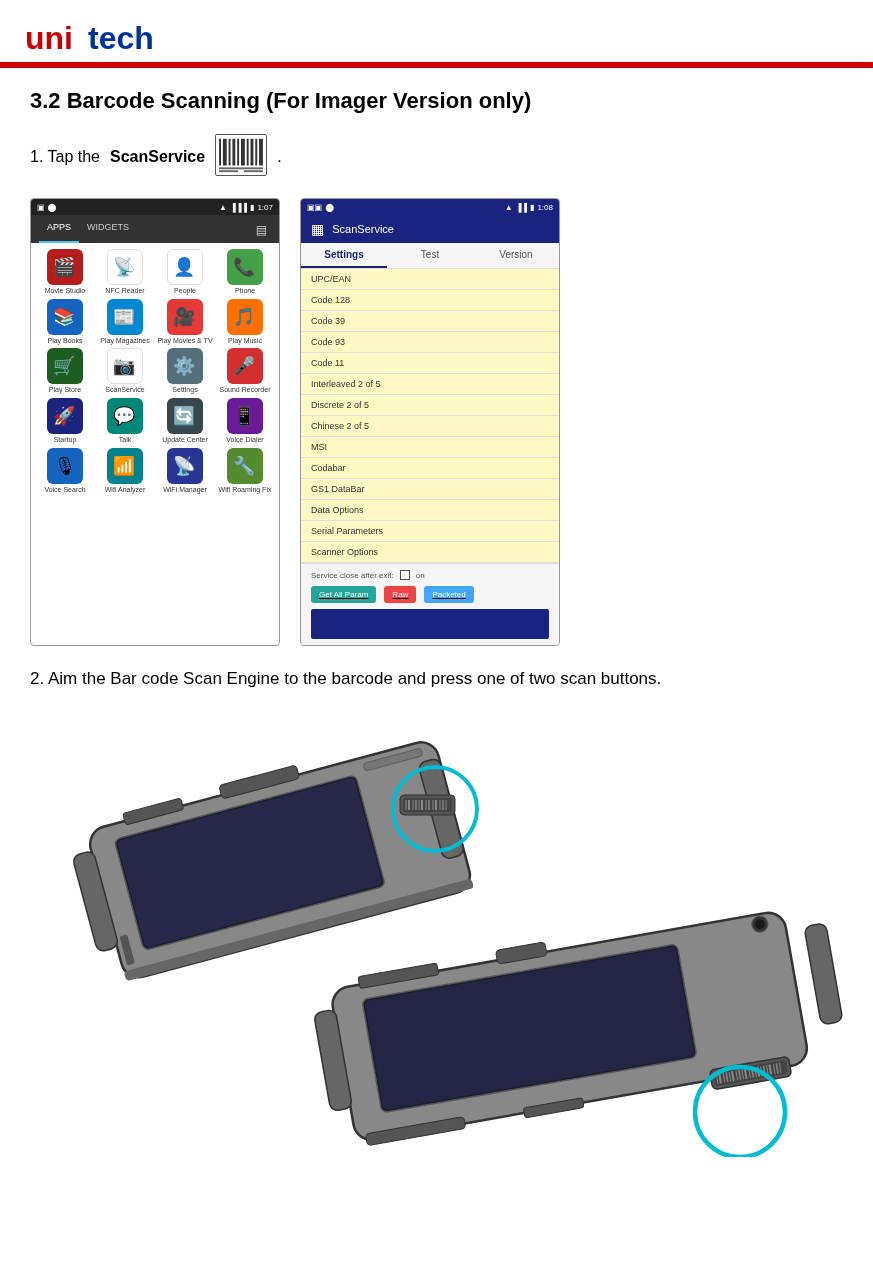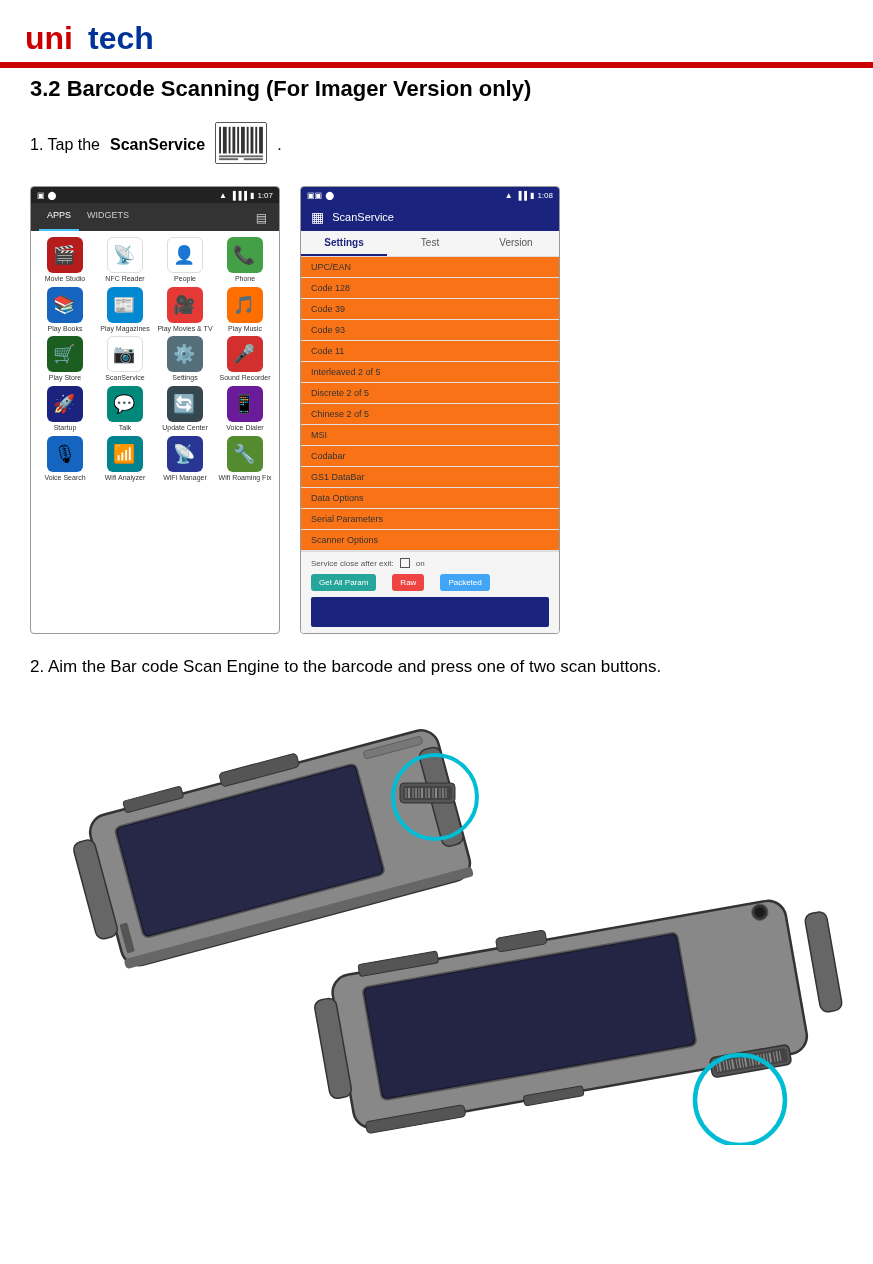--- a/index.html
+++ b/index.html
@@ -15,21 +15,21 @@
     .header {
       padding: 12px 20px 0 20px;
       border-bottom: 3px solid #cc0000;
       display: flex;
       align-items: flex-end;
       height: 65px;
     }
 
     
     .main-content {
-      padding: 8px 30px;
+      padding: 20px 30px;
     }
 
     .section-title {
       font-size: 22px;
       font-weight: bold;
       margin-bottom: 20px;
     }
 
     .step-text {
       font-size: 16px;
@@ -180,21 +180,21 @@
       color: #555;
       border-bottom: 2px solid transparent;
       cursor: pointer;
     }
     .scan-tab.active {
       color: #1a237e;
       border-bottom: 2px solid #1a237e;
       font-weight: bold;
     }
     .scan-list {
-      background: #f97316;
+      background: #fef9c3;
     }
     .scan-list-item {
       padding: 5px 10px;
       border-bottom: 1px solid #e0e0e0;
       font-size: 9px;
       color: #333;
     }
     .scan-bottom {
       padding: 6px 10px;
       background: #f5f5f5;
@@ -209,21 +209,22 @@
       margin-bottom: 6px;
     }
     .checkbox-sq {
       width: 10px;
       height: 10px;
       border: 1px solid #555;
       display: inline-block;
     }
     .scan-buttons {
       display: flex;
-      gap: 16px;
+      gap: 8px;
+      text-decoration: underline;
     }
     .scan-btn {
       padding: 4px 8px;
       font-size: 8px;
       border: none;
       border-radius: 3px;
       cursor: pointer;
     }
     .btn-teal { background: #26a69a; color: #fff; }
     .btn-gray { background: #ef4444; color: #fff; }

